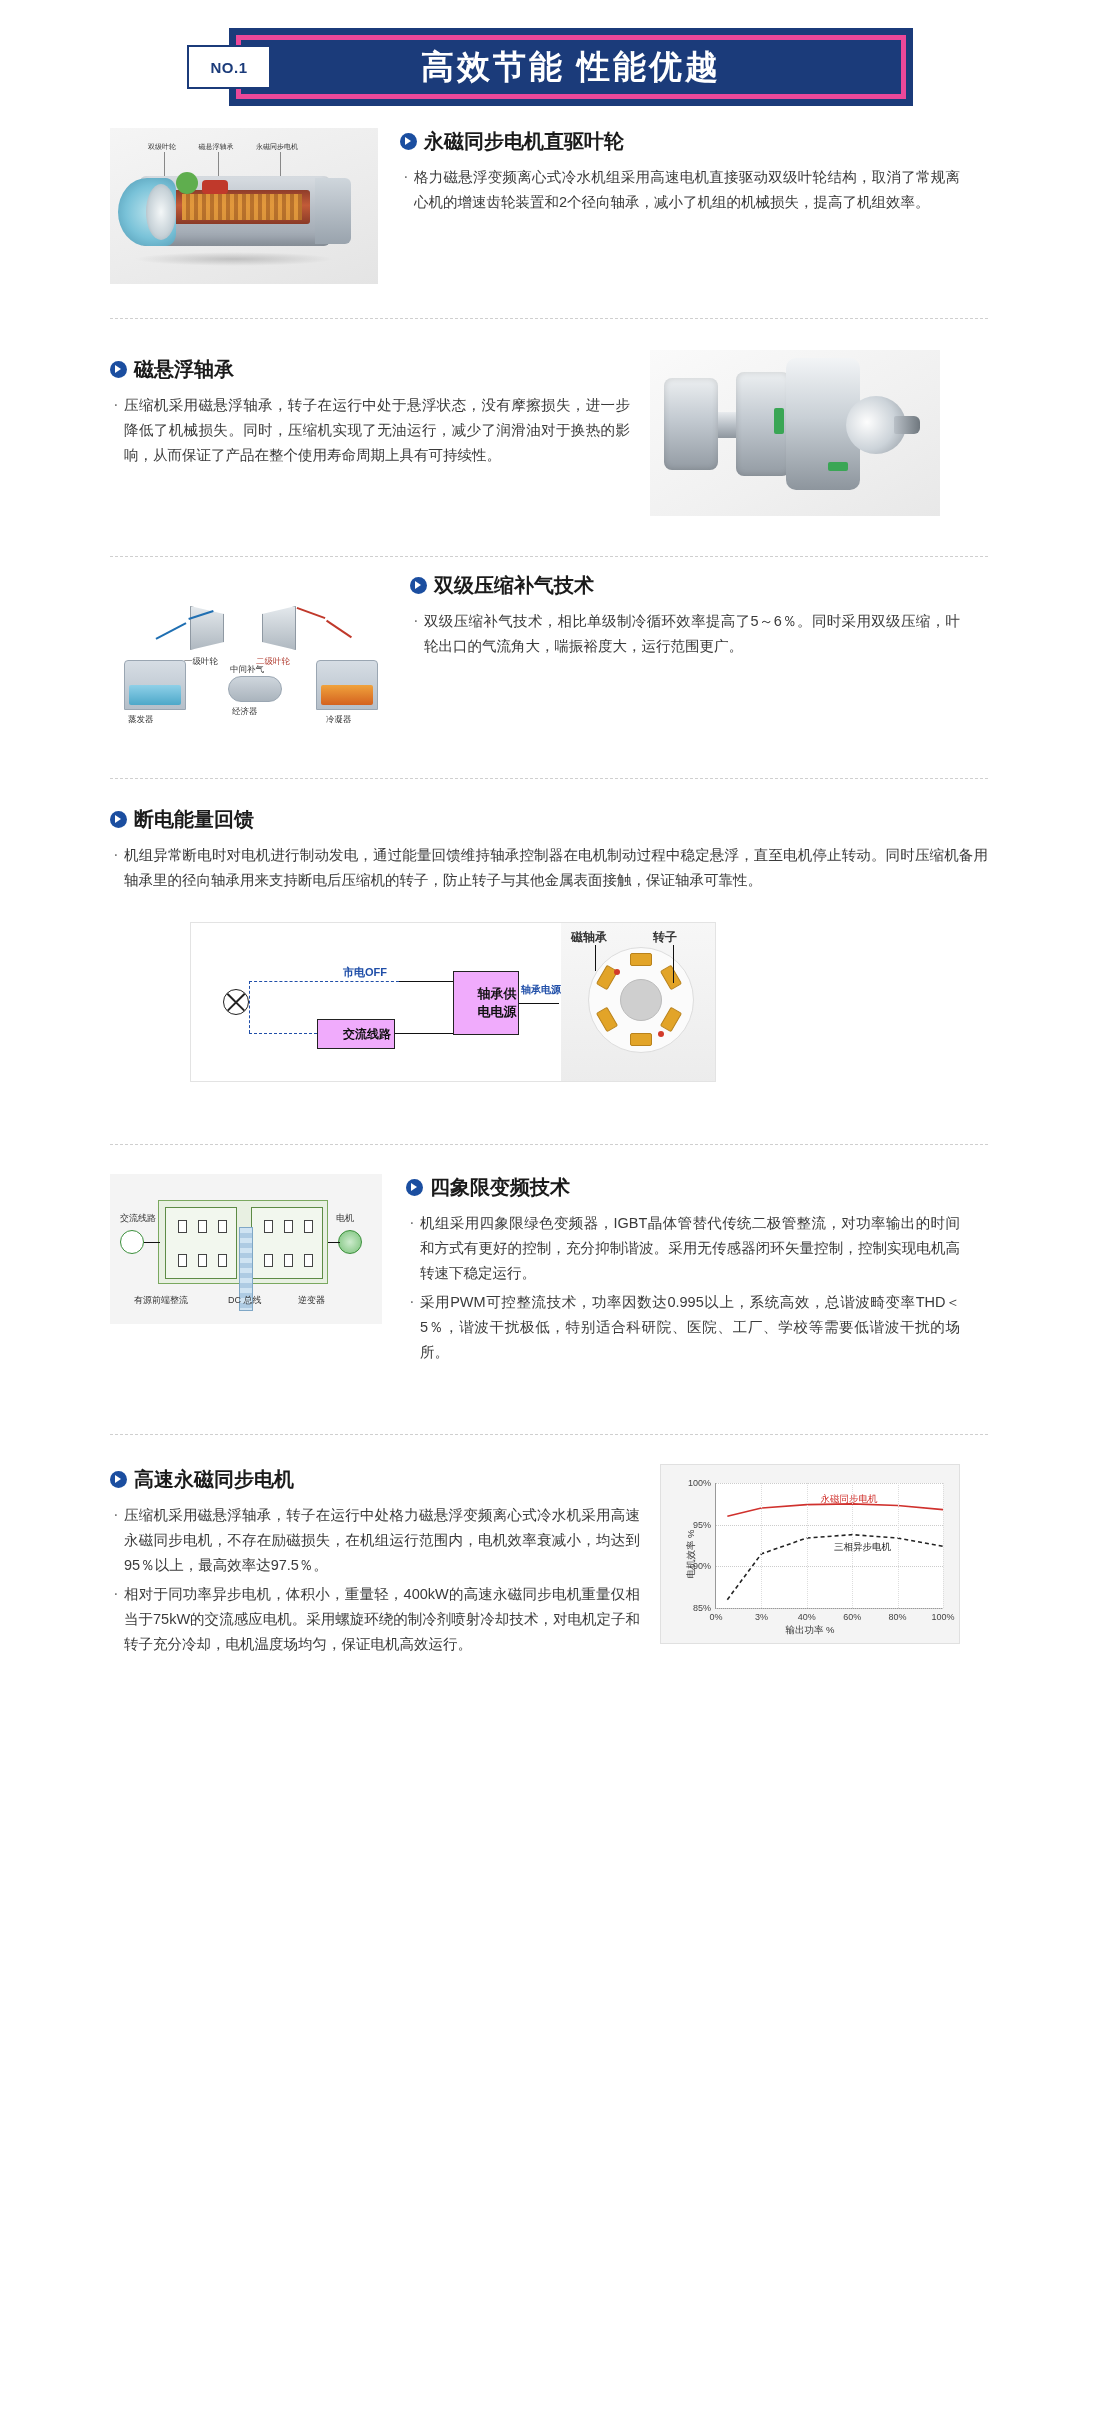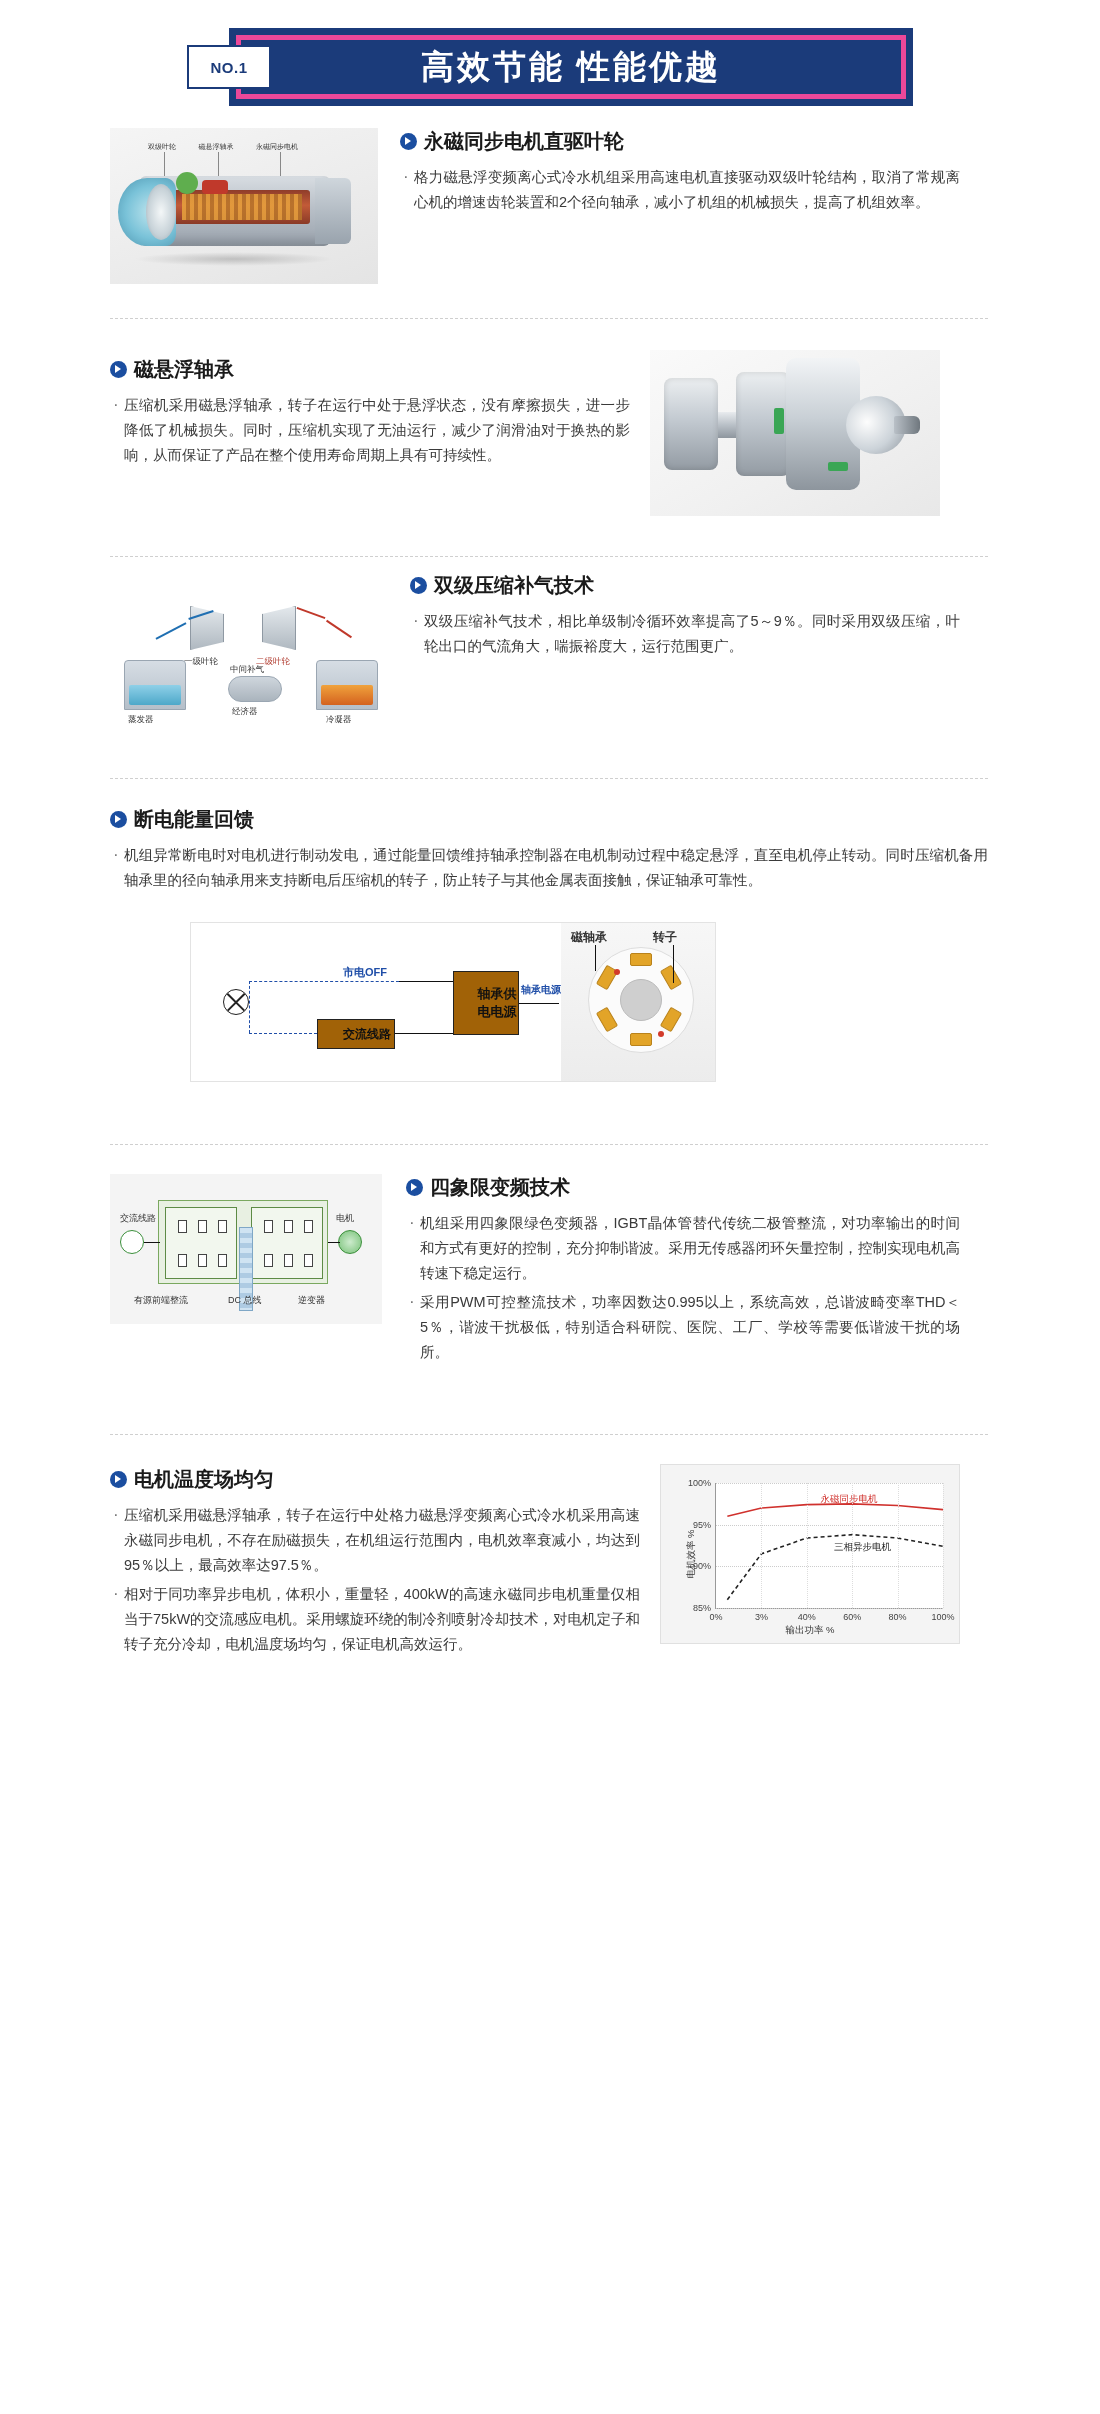--- a/index.html
+++ b/index.html
@@ -203,21 +203,21 @@
   .d-arrow-r {
     position:absolute; height:0; border-top:2px solid #c0392b;
   }
   .d-arrow-b {
     position:absolute; height:0; border-top:2px solid #1f6fb2;
   }
 
   
   .img4 { background:#ffffff; border:1px solid #e3e3e3; }
   .f-box {
-    position:absolute; border:1.5px solid #222; background:#a16207;
+    position:absolute; border:1.5px solid #222; background:#f0abfc;
     display:flex; align-items:center; justify-content:center; text-align:center;
     font-size:13px; color:#111; line-height:18px; font-weight:bold;padding-left:22px;
   }
   .f-circle {
     position:absolute; width:26px; height:26px; border:1.5px solid #222;
     border-radius:50%;
   }
   .f-circle::before, .f-circle::after {
     content:""; position:absolute; left:50%; top:50%; width:24px; height:1.5px;
     background:#222; transform-origin:center;
@@ -401,21 +401,21 @@
     <div class="d-label" style="left:120px; top:92px;">中间补气</div>
     <div class="d-label" style="left:122px; top:134px;">经济器</div>
   </div>
 
   <div class="section" style="left:410px; top:572px; width:550px;">
     <div class="sect-title">
       <span class="arrow-icon"></span>
       <span>双级压缩补气技术</span>
     </div>
     <ul class="bullet-list">
-      <li>双级压缩补气技术，相比单级制冷循环效率提高了5～9％。同时采用双级压缩，叶轮出口的气流角大，喘振裕度大，运行范围更广。</li>
+      <li>双级压缩补气技术，相比单级制冷循环效率提高了5～6％。同时采用双级压缩，叶轮出口的气流角大，喘振裕度大，运行范围更广。</li>
     </ul>
   </div>
 
   <div class="divider" style="left:110px; top:778px; width:878px;"></div>
 
   <div class="section" style="left:110px; top:806px; width:878px;">
     <div class="sect-title">
       <span class="arrow-icon"></span>
       <span>断电能量回馈</span>
     </div>
@@ -501,21 +501,21 @@
       <li>机组采用四象限绿色变频器，IGBT晶体管替代传统二极管整流，对功率输出的时间和方式有更好的控制，充分抑制谐波。采用无传感器闭环矢量控制，控制实现电机高转速下稳定运行。</li>
       <li>采用PWM可控整流技术，功率因数达0.995以上，系统高效，总谐波畸变率THD＜5％，谐波干扰极低，特别适合科研院、医院、工厂、学校等需要低谐波干扰的场所。</li>
     </ul>
   </div>
 
   <div class="divider" style="left:110px; top:1434px; width:878px;"></div>
 
   <div class="section" style="left:110px; top:1466px; width:530px;">
     <div class="sect-title">
       <span class="arrow-icon"></span>
-      <span>电机温度场均匀</span>
+      <span>高速永磁同步电机</span>
     </div>
     <ul class="bullet-list">
       <li>压缩机采用磁悬浮轴承，转子在运行中处格力磁悬浮变频离心式冷水机采用高速永磁同步电机，不存在励磁损失，在机组运行范围内，电机效率衰减小，均达到95％以上，最高效率达97.5％。</li>
       <li>相对于同功率异步电机，体积小，重量轻，400kW的高速永磁同步电机重量仅相当于75kW的交流感应电机。采用螺旋环绕的制冷剂喷射冷却技术，对电机定子和转子充分冷却，电机温度场均匀，保证电机高效运行。</li>
     </ul>
   </div>
 
   <div class="chartbox" style="left:660px; top:1464px; width:300px; height:180px;">
     <div class="axis-lbl-y">电机效率 %</div>
     <div class="axis-lbl-x">输出功率 %</div>

